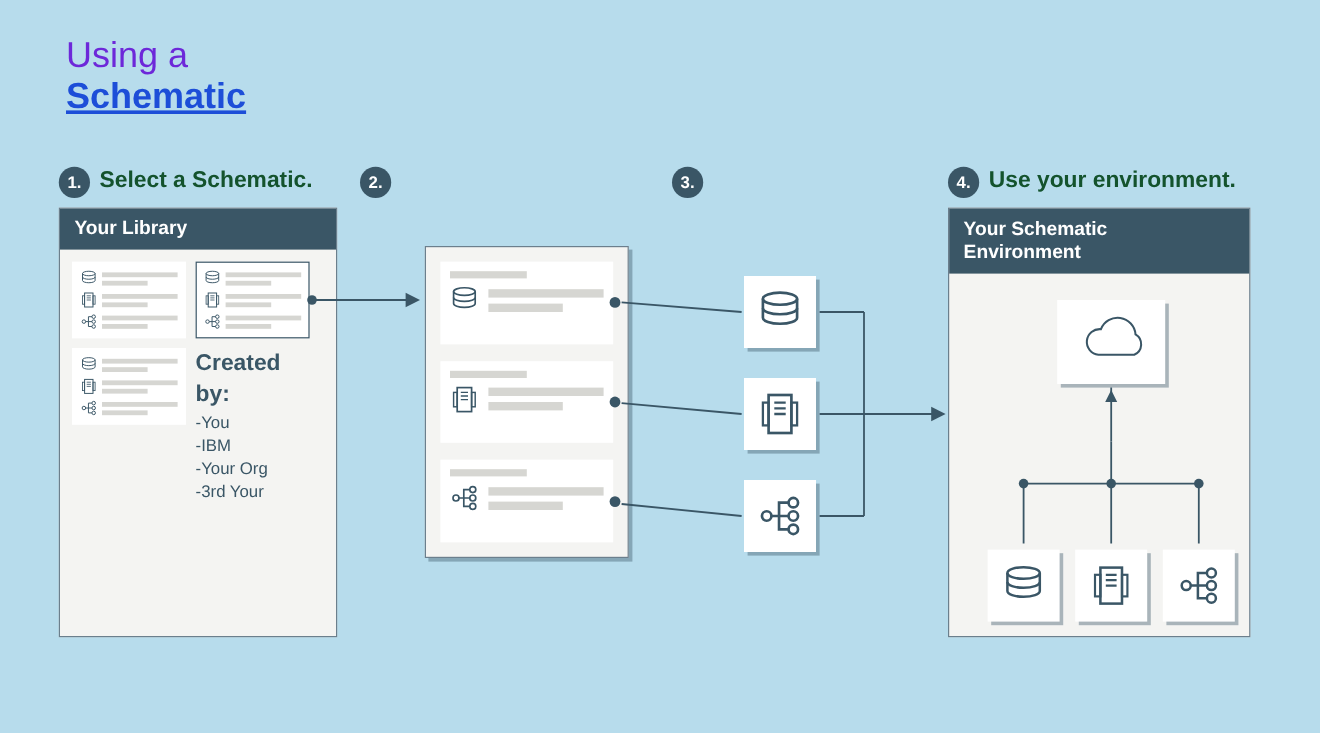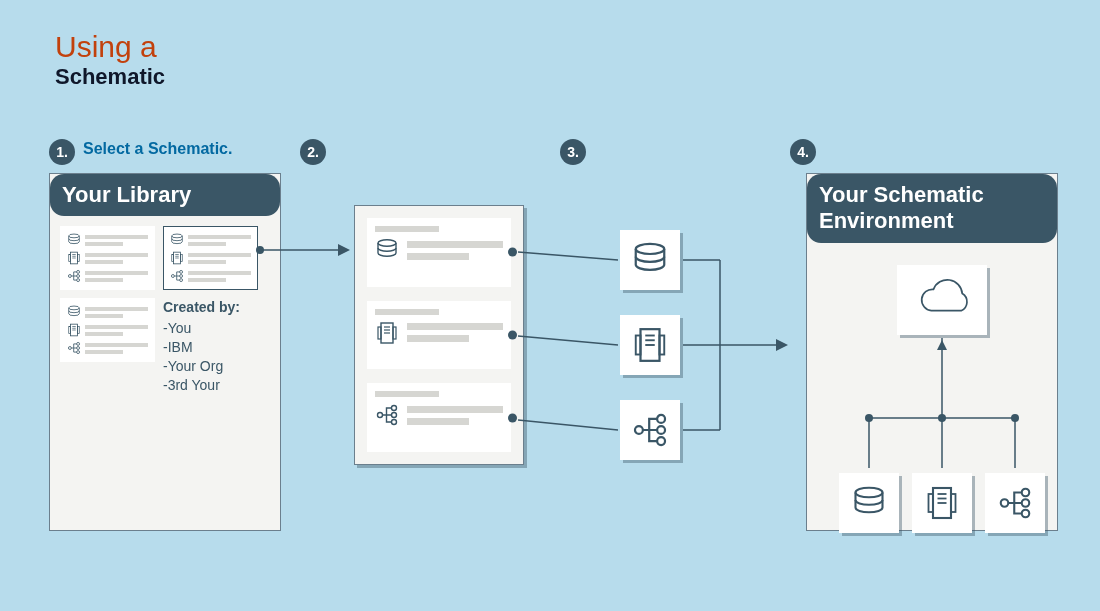--- a/index.html
+++ b/index.html
@@ -6,60 +6,60 @@
   body {
     width: 1100px;
     height: 611px;
     background: #b7dcec;
     font-family: "Helvetica Neue", Helvetica, Arial, sans-serif;
     color: #3a5666;
     position: relative;
     overflow: hidden;
   }
   .title-block { position: absolute; left: 55px; top: 30px; }
-  .title-line1 { font-size: 30px; font-weight: 300; color: #c2410c; }
-  .title-line2 { font-size: 22px; font-weight: 700; color: #0f172a; }
+  .title-line1 { font-size: 30px; font-weight: 300; color: #6d28d9; }
+  .title-line2 { font-size: 30px; font-weight: 700; color: #1d4ed8; text-decoration: underline; }
 
   .step-label { position: absolute; display: flex; align-items: flex-start; gap: 8px; }
   .step-num {
     width: 26px; height: 26px; border-radius: 50%;
     background: #3a5666; color: #fff; font-weight: 700;
     display: flex; align-items: center; justify-content: center;
     font-size: 14px; flex-shrink: 0;
   }
-  .step-text { font-size: 16px; font-weight: 600; color: #0369a1; line-height: 1.25; }
+  .step-text { font-size: 19px; font-weight: 600; color: #14532d; line-height: 1.25; }
 
   
   .panel {
     position: absolute;
     background: #f4f4f2;
     border: 1px solid #6b7f8d;
   }
   .panel-header {
     background: #3a5666; color: #fff; font-weight: 700;
-    font-size: 22px; padding: 8px 12px; border-radius: 14px;
+    font-size: 16px; padding: 8px 12px;
   }
 
   
   #library { left: 49px; top: 173px; width: 232px; height: 358px; }
   .lib-body { padding: 10px 10px; display: flex; flex-wrap: wrap; gap: 8px; }
   .lib-col { display: flex; flex-direction: column; gap: 8px; }
   .schem-card {
     width: 95px; background: #fff; padding: 6px 6px; display: flex; flex-direction: column; gap: 4px;
     border: 1px solid transparent;
   }
   .schem-card.selected { border: 1px solid #3a5666; }
   .schem-row { display: flex; align-items: center; gap: 4px; }
   .mini-icon { width: 14px; height: 14px; flex-shrink: 0; }
   .mini-lines { display: flex; flex-direction: column; gap: 3px; flex: 1; }
   .mini-line { height: 4px; background: #d6d6d2; }
   .mini-line.short { width: 60%; }
 
   .created-by { font-size: 14px; color: #3a5666; width: 95px; }
-  .created-by .hdr { font-weight: 700; margin-bottom: 2px; font-size: 14px;}
+  .created-by .hdr { font-weight: 700; margin-bottom: 2px; font-size: 19px;}
   .created-by div { line-height: 1.35; }
 
   
   #plan { left: 354px; top: 205px; width: 170px; height: 260px; box-shadow: 3px 3px 0 rgba(58,86,102,0.4); padding: 12px; display:flex; flex-direction:column; gap:14px; }
   .plan-card { width: 100%; height: 70px; background: #fff; padding: 8px; display:flex; flex-direction:column; gap:6px; position:relative;}
   .plan-row { display:flex; align-items:center; gap:8px; }
   .plan-icon { width: 24px; height: 24px; flex-shrink:0; }
   .plan-lines { display:flex; flex-direction:column; gap:5px; flex:1; }
   .plan-line { height:7px; background:#d6d6d2; }
   .plan-line.short { width: 65%; }
@@ -67,21 +67,21 @@
   .plan-dot { position:absolute; right:-6px; top:50%; transform:translateY(-50%); width:9px; height:9px; border-radius:50%; background:#3a5666; }
 
   
   .res-tile { position:absolute; width:60px; height:60px; background:#fff; box-shadow:3px 3px 0 rgba(58,86,102,0.4); display:flex; align-items:center; justify-content:center; }
   .res-tile svg { width: 38px; height: 38px; }
   #res1 { left: 620px; top: 230px; }
   #res2 { left: 620px; top: 315px; }
   #res3 { left: 620px; top: 400px; }
 
   
-  #env { left: 790px; top: 173px; width: 252px; height: 358px; margin-left: 16px; }
+  #env { left: 790px; top: 173px; width: 252px; height: 358px; }
   .env-body { position: relative; height: calc(100% - 40px); }
   .cloud-tile { position:absolute; left:90px; top:22px; width:90px; height:70px; background:#fff; box-shadow:3px 3px 0 rgba(58,86,102,0.4); display:flex; align-items:center; justify-content:center;}
   .env-tile { position:absolute; width:60px; height:60px; background:#fff; box-shadow:3px 3px 0 rgba(58,86,102,0.4); display:flex; align-items:center; justify-content:center;}
   .env-tile svg { width:36px; height:36px; }
   #et1 { left: 32px; top: 230px; }
   #et2 { left: 105px; top: 230px; }
   #et3 { left: 178px; top: 230px; }
 
   
   svg.overlay { position:absolute; left:0; top:0; width:1100px; height:611px; pointer-events:none; }
@@ -102,20 +102,21 @@
   <div class="step-text">Select a Schematic.</div>
 </div>
 <div class="step-label" style="left:300px; top:139px;">
   <div class="step-num">2.</div>
 </div>
 <div class="step-label" style="left:560px; top:139px;">
   <div class="step-num">3.</div>
 </div>
 <div class="step-label" style="left:790px; top:139px;">
   <div class="step-num">4.</div>
+  <div class="step-text">Use your environment.</div>
 </div>
 
 <svg width="0" height="0" style="position:absolute">
   <defs>
     <g id="ico-db">
       <ellipse cx="12" cy="5" rx="9" ry="3.2" fill="none" stroke="#3a5666" stroke-width="1.4"></ellipse>
       <path d="M3 5 v10 a9 3.2 0 0 0 18 0 V5" fill="none" stroke="#3a5666" stroke-width="1.4"></path>
       <path d="M3 10 a9 3.2 0 0 0 18 0" fill="none" stroke="#3a5666" stroke-width="1.4"></path>
     </g>
     <g id="ico-server">

